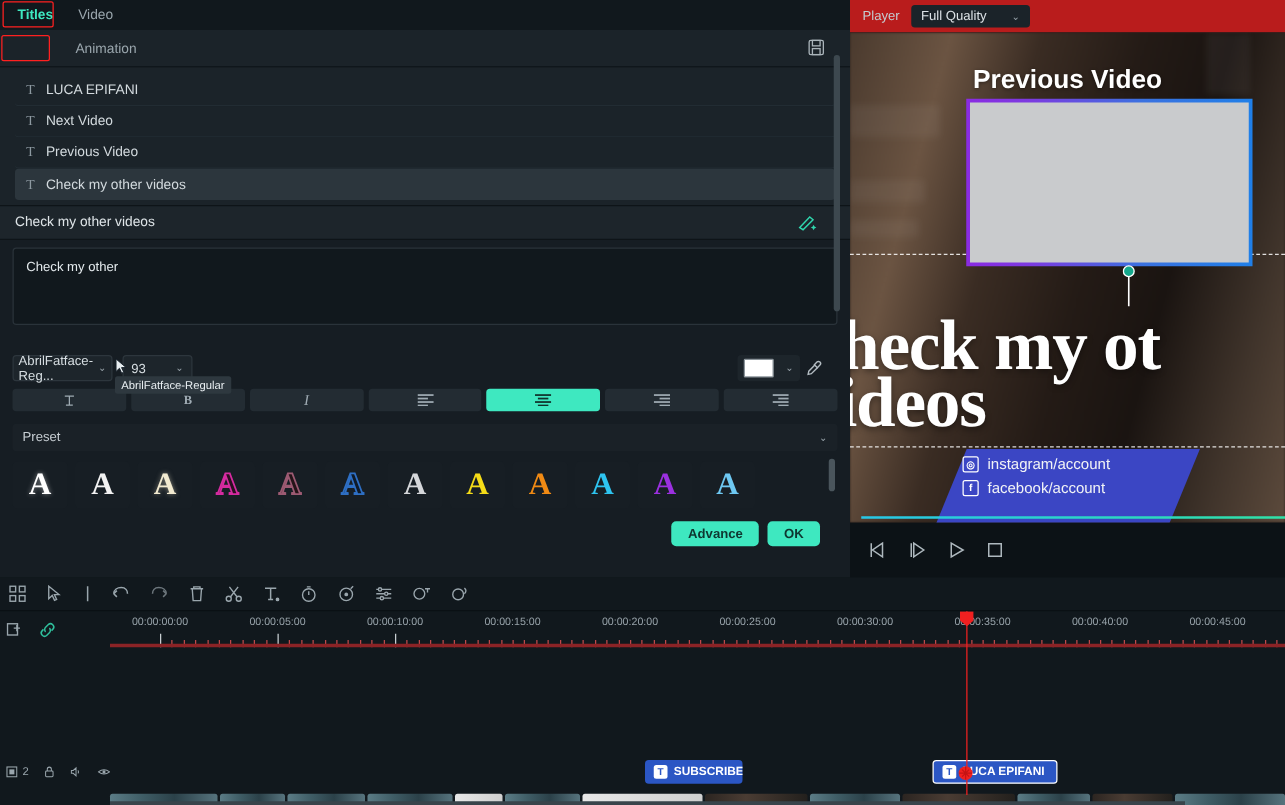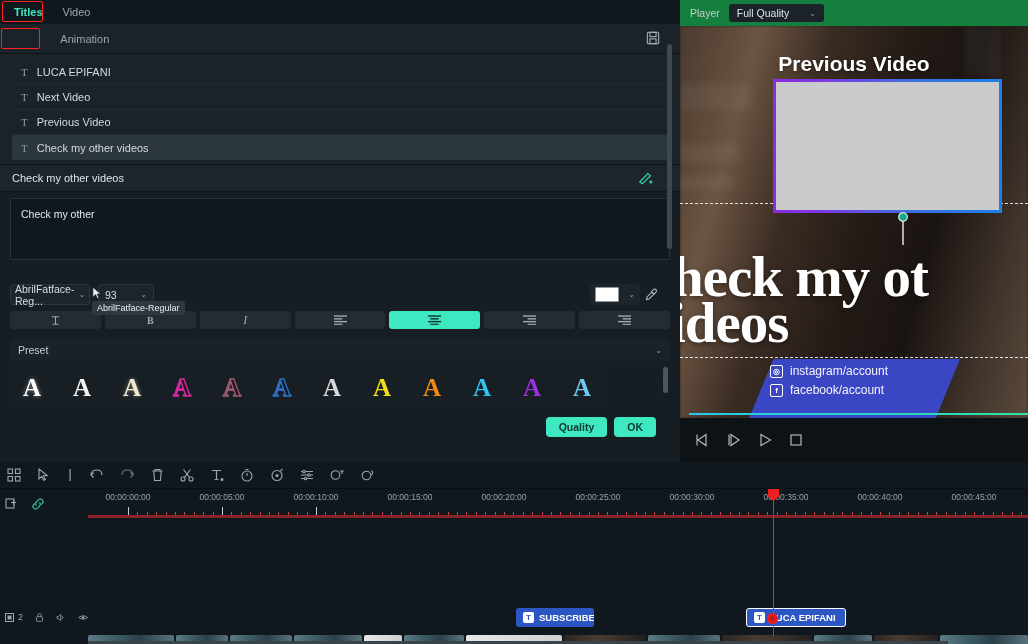--- a/index.html
+++ b/index.html
@@ -143,21 +143,21 @@
     position:absolute; right:8px; top:44px; width:5px; height:205px;
     background:#3d484f; border-radius:3px;
   }
 
   
   .preview-panel {
     position:absolute; left:680px; top:0; width:348px; height:462px;
     background:#0c1216;
   }
   .preview-head {
-    height:26px; background:#15803d; display:flex; align-items:center;
+    height:26px; background:#b91c1c; display:flex; align-items:center;
     gap:9px; padding:0 10px; font-size:10.5px; color:#c4ccd1;
   }
   .qual-sel {
     background:#1b2329; border-radius:3px; padding:3px 8px;
     display:flex; align-items:center; gap:16px; font-size:10.5px; color:#dde3e7;
   }
   .video-stage {
     position:relative; width:348px; height:392px; overflow:hidden;
     background:#2a211c;
   }
@@ -468,21 +468,21 @@
       <div class="preset-cell">
           <span style="color:#9b30e0;">A</span>
         </div>
       <div class="preset-cell">
           <span style="color:#6ec8f2;">A</span>
         </div>
       <div class="pv-scroll"></div>
     </div>
 
     <div class="action-row">
-      <div class="btn-primary">Quality</div>
+      <div class="btn-primary">Advance</div>
       <div class="btn-primary">OK</div>
     </div>
 
     <div class="panel-scroll"></div>
   </div>
 
   <div class="preview-panel">
     <div class="preview-head">
       <span>Player</span>
       <div class="qual-sel">

